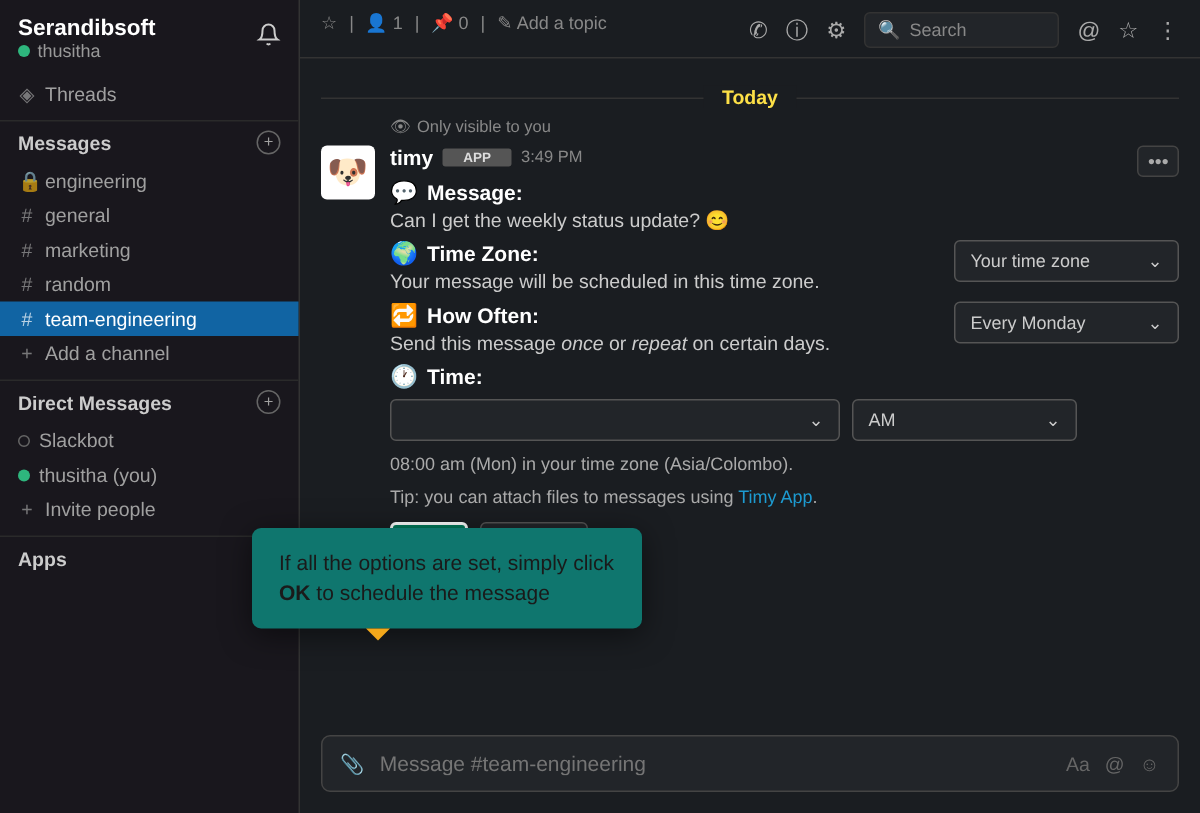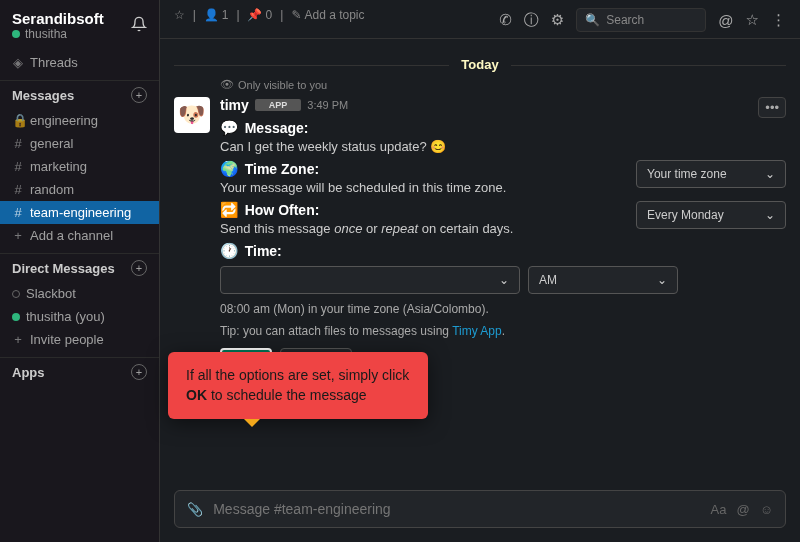--- a/index.html
+++ b/index.html
@@ -1,18 +1,18 @@
 <!DOCTYPE html>
 <html><head>
 <meta charset="utf-8">
 <style>
 * { margin:0; padding:0; box-sizing:border-box; }
 body { font-family:-apple-system,Helvetica,Arial,sans-serif; background:#1a1d21; color:#d1d2d3; width:800px; height:542px; overflow:hidden; font-size:13px; }
 .app { display:flex; width:100%; height:100%; }
-.sidebar { width:160px; background:#19171d; border-right:1px solid #333; display:flex; flex-direction:column; }
+.sidebar { width:200px; background:#19171d; border-right:1px solid #333; display:flex; flex-direction:column; }
 .ws-header { padding:10px 12px; display:flex; align-items:center; justify-content:space-between; }
 .ws-name { font-weight:700; font-size:15px; color:#fff; }
 .ws-sub { font-size:12px; color:#999; display:flex; align-items:center; gap:5px; }
 .presence { width:8px; height:8px; background:#2eb67d; border-radius:50%; display:inline-block; }
 .bell { color:#ccc; font-size:16px; }
 .jump { display:flex; padding:0 8px 8px; gap:4px; }
 .jump-input { flex:1; background:#222529; border:1px solid #333; border-radius:4px; padding:5px 8px; color:#999; font-size:12px; }
 .nav-btn { width:22px; height:24px; background:#222529; border:1px solid #333; border-radius:4px; color:#999; display:flex; align-items:center; justify-content:center; cursor:pointer; font-size:12px; }
 .section { padding:6px 12px; font-size:13px; color:#a0a0a0; display:flex; align-items:center; justify-content:space-between; cursor:pointer; }
 .section-head { font-weight:600; color:#ccc; }
@@ -25,21 +25,21 @@
 .header-left { display:flex; flex-direction:column; gap:4px; }
 .ch-name { font-weight:800; font-size:15px; color:#fff; }
 .ch-meta { font-size:12px; color:#888; display:flex; align-items:center; gap:8px; }
 .ch-meta span { display:flex; align-items:center; gap:3px; }
 .header-right { display:flex; align-items:center; gap:12px; color:#aaa; }
 .search { background:#222529; border:1px solid #333; border-radius:4px; padding:4px 8px; color:#888; width:130px; font-size:12px; display:flex; align-items:center; gap:6px; }
 .hdr-icon { cursor:pointer; font-size:15px; }
 .body { flex:1; overflow:auto; position:relative; padding:0 14px; }
 .today { text-align:center; margin:18px 0 6px; position:relative; }
 .today::before { content:""; position:absolute; left:0; right:0; top:50%; height:1px; background:#333; }
-.today span { background:#1a1d21; padding:0 12px; position:relative; font-weight:700; color:#fef9c3; font-size:13px; }
+.today span { background:#1a1d21; padding:0 12px; position:relative; font-weight:700; color:#fde047; font-size:13px; }
 .msg { display:flex; gap:10px; margin-top:10px; position:relative; }
 .avatar { width:36px; height:36px; background:#fff; border-radius:4px; flex-shrink:0; display:flex; align-items:center; justify-content:center; font-size:22px; }
 .msg-body { flex:1; }
 .vis-only { font-size:11px; color:#888; margin-left:46px; margin-bottom:-4px; display:flex; align-items:center; gap:4px;}
 .sender-row { display:flex; align-items:center; gap:6px; }
 .sender { font-weight:800; color:#fff; font-size:14px; }
 .app-badge { background:#555; color:#ddd; font-size:9px; padding:1px 14px; border-radius:2px; font-weight:700; }
 .ts { font-size:11px; color:#888; }
 .more-btn { position:absolute; right:0; top:0; background:#222529; border:1px solid #444; border-radius:4px; padding:2px 6px; color:#aaa; cursor:pointer; }
 .field { margin-top:6px; display:flex; justify-content:space-between; align-items:flex-start; gap:18px; }
@@ -53,21 +53,21 @@
 .select.narrow { width:auto; min-width:140px; }
 .info-text { font-size:12px; color:#aaa; margin-top:8px; }
 .info-text .link { color:#1d9bd1; cursor:pointer; }
 .btn-row { display:flex; gap:8px; margin-top:10px; }
 .btn { padding:6px 14px; border-radius:4px; font-weight:700; font-size:13px; cursor:pointer; }
 .btn.ok { background:#007a5a; color:#fff; border:2px solid #fff; }
 .btn.cancel { background:#222529; color:#ccc; border:1px solid #555; }
 .composer { margin:12px 14px 14px; background:#222529; border:1px solid #444; border-radius:6px; padding:10px 12px; display:flex; align-items:center; gap:10px; color:#777; }
 .composer input { flex:1; background:transparent; border:none; color:#ccc; font-size:14px; outline:none; }
 .composer-icons { display:flex; gap:10px; color:#666; }
-.tooltip { position:absolute; left:168px; top:352px; background:#ef4444; color:#1a1a1a; padding:14px 18px; border-radius:6px; font-size:14px; line-height:1.4; max-width:260px; box-shadow:0 4px 20px rgba(0,0,0,.5); z-index:10; }
+.tooltip { position:absolute; left:168px; top:352px; background:#0f766e; color:#1a1a1a; padding:14px 18px; border-radius:6px; font-size:14px; line-height:1.4; max-width:260px; box-shadow:0 4px 20px rgba(0,0,0,.5); z-index:10; }
 .tooltip strong { font-weight:800; }
 .tooltip::after { content:""; position:absolute; bottom:-8px; left:76px; border:8px solid transparent; border-top-color:#f2a71b; border-bottom:none; }
 .sep-border { border-top:1px solid #2a2a2a; margin-top:6px; }
 </style>
 </head>
 <body>
 
 <div class="app">
 
   <div class="sidebar">

